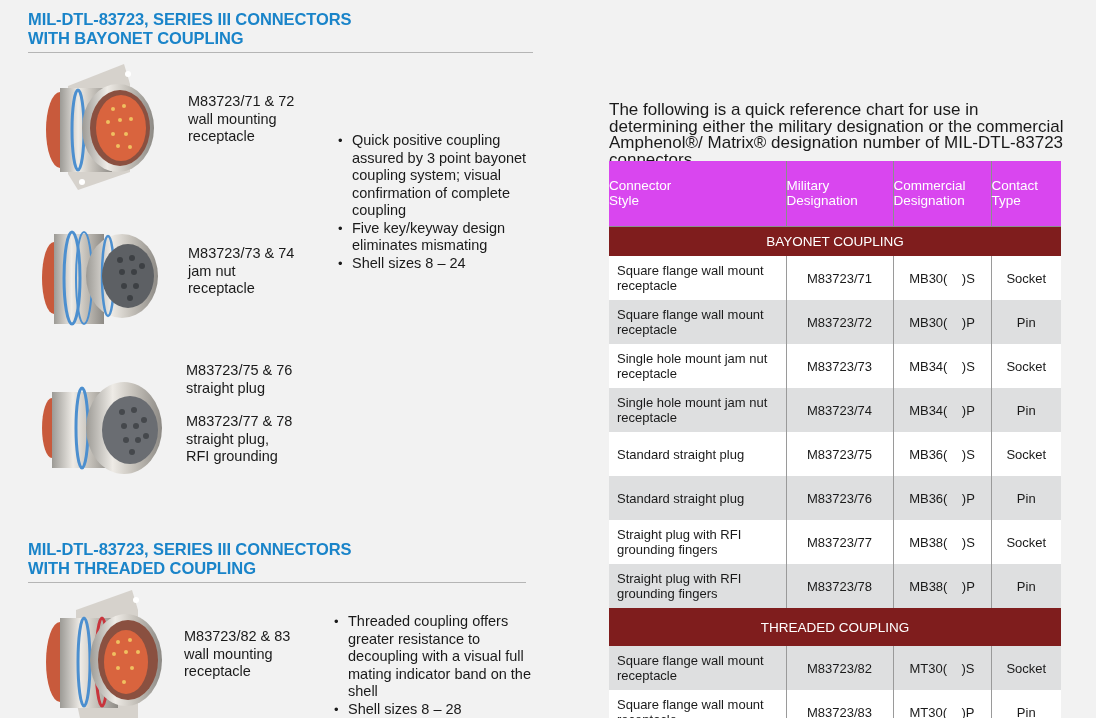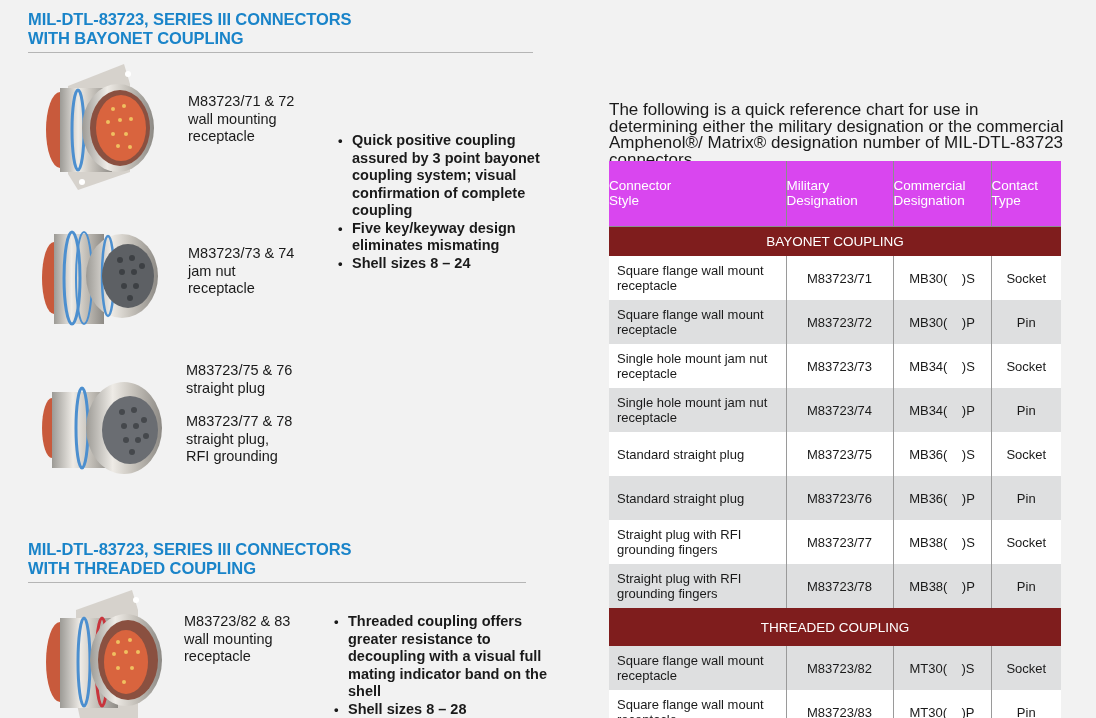--- a/index.html
+++ b/index.html
@@ -9,21 +9,21 @@
   .section-title {
     position: absolute; left: 28px; width: 505px;
     color: #1a84c9; font-weight: bold; font-size: 16.5px; line-height: 19px;
     letter-spacing: -0.1px;
     border-bottom: 1px solid #b5b5b5; padding-bottom: 4px;
   }
   .section-title span { display: block; }
   .caption { position: absolute; font-size: 14.5px; line-height: 17.5px; color: #1a1a1a; }
   .caption span { display: block; }
 
-  .bullets { position: absolute; font-size: 14.5px; line-height: 17.5px; list-style: none; font-weight: bold; }
+  .bullets { position: absolute; font-size: 14.5px; line-height: 17.5px; list-style: none; }
   .bullets li { position: relative; padding-left: 16px; }
   .bullets li::before { content: "\2022"; position: absolute; left: 2px; top: 0; font-size: 13px; }
 
   .intro { position: absolute; left: 609px; top: 102px; width: 460px; font-size: 17px; line-height: 16.5px; }
 
   table.ref {
     position: absolute; left: 609px; top: 161px; width: 452px;
     border-collapse: collapse; font-size: 13px; table-layout: fixed;
   }
   table.ref col.c1 { width: 177px; }
@@ -177,21 +177,21 @@
       <circle cx="90" cy="50" r="2"></circle>
       <circle cx="74" cy="64" r="2"></circle>
       <circle cx="86" cy="62" r="2"></circle>
     <circle cx="98" cy="62" r="2"></circle>
       <circle cx="78" cy="78" r="2"></circle>
       <circle cx="92" cy="78" r="2"></circle>
       <circle cx="84" cy="92" r="2"></circle>
   </g>
   <circle cx="96" cy="10" r="3" fill="#fff"></circle>
 </svg>
-<div class="caption" style="left:184px;top:613px;">
+<div class="caption" style="left:184px;top:628px;">
   <span>M83723/82 &amp; 83</span>
   <span>wall mounting</span>
   <span>receptacle</span>
 </div>
 
 <ul class="bullets" style="left:332px;top:613px;width:215px;">
   <li>Threaded coupling offers greater resistance to decoupling with a visual full mating indicator band on the shell</li>
   <li>Shell sizes 8 – 28</li>
 </ul>
 

